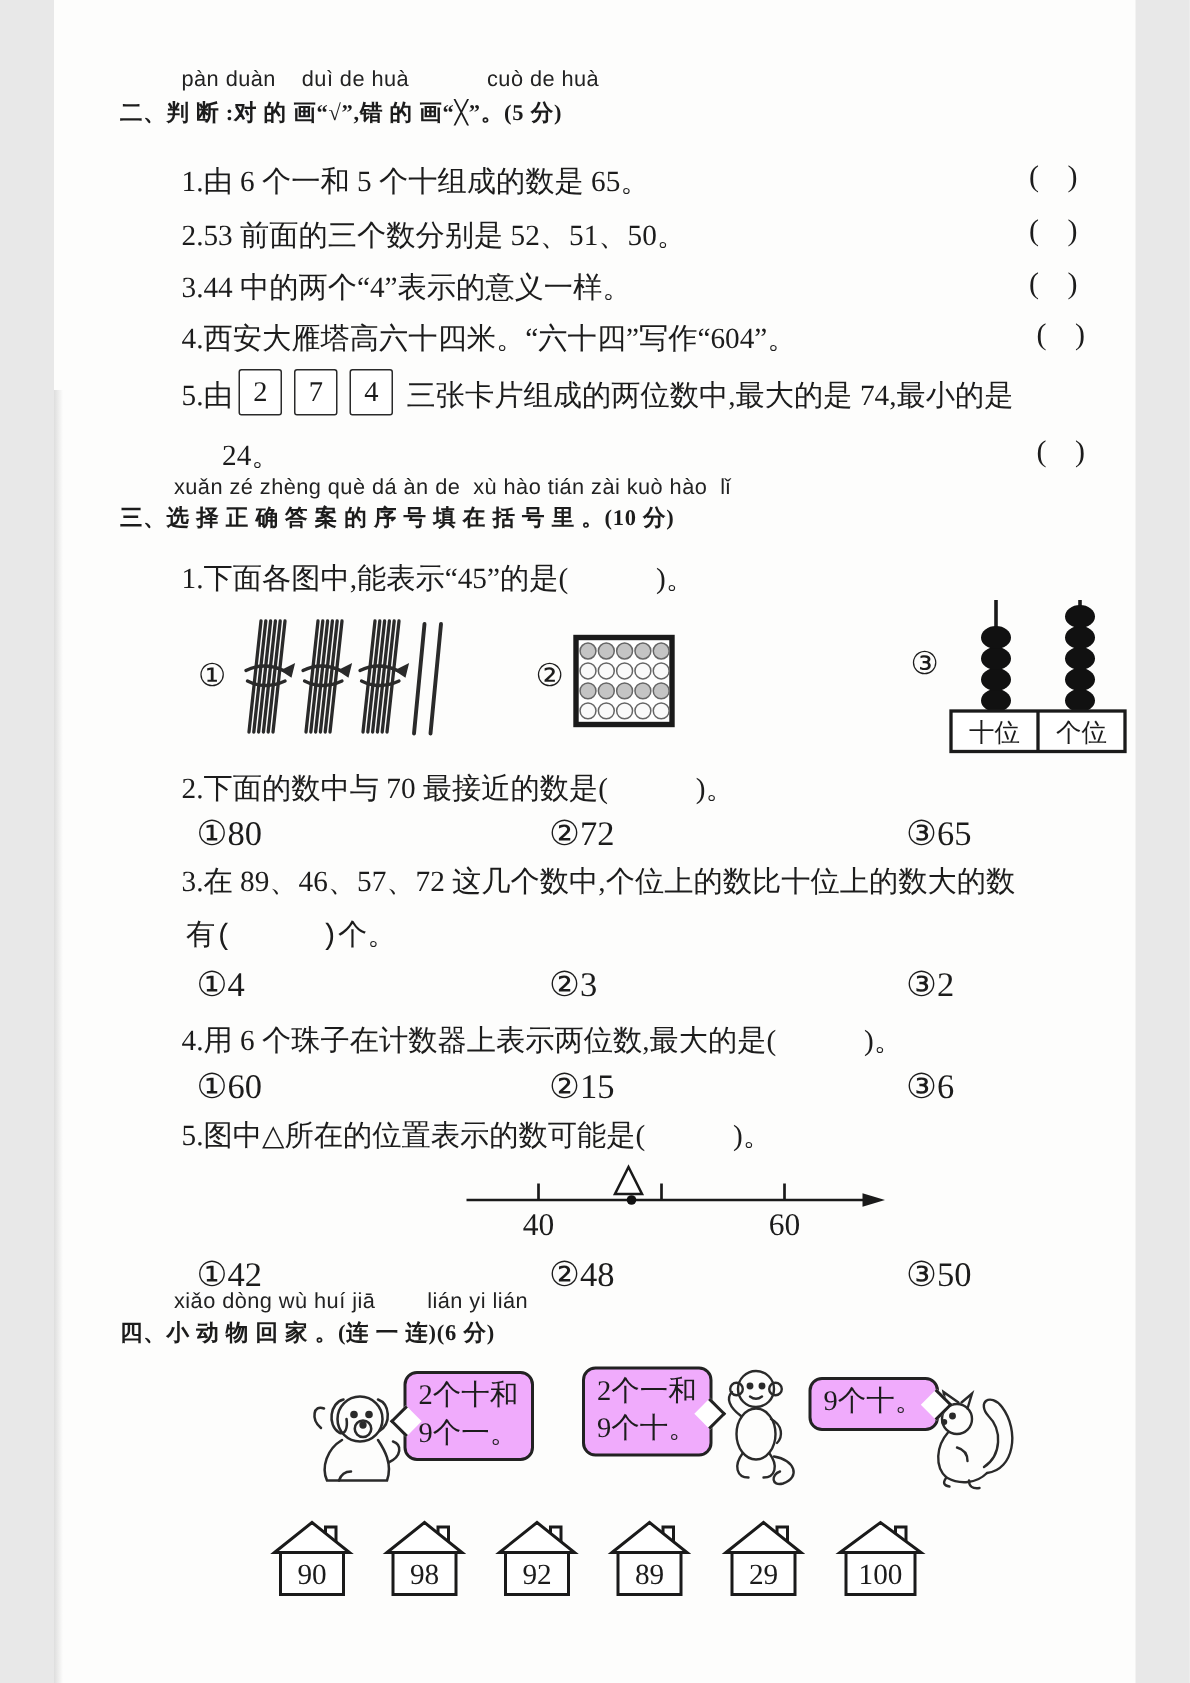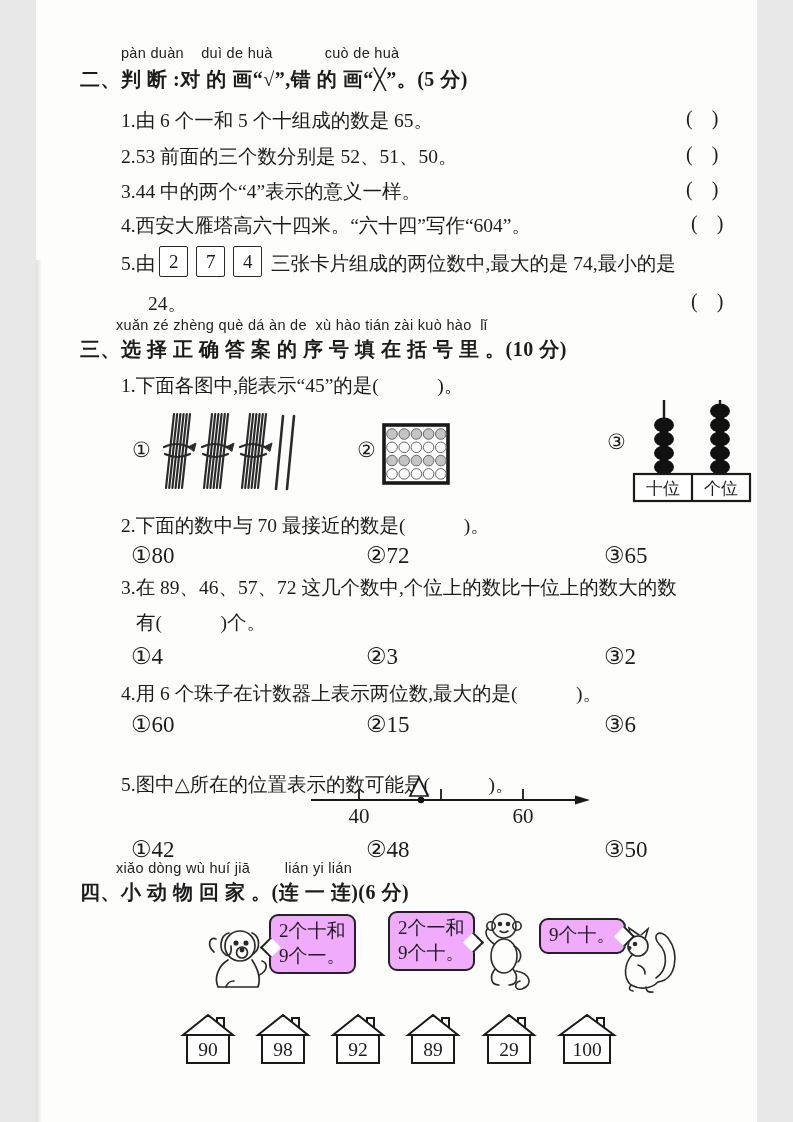--- a/index.html
+++ b/index.html
@@ -5,21 +5,21 @@
   html,body{margin:0;padding:0;background:#e8e8e8;}
   .page{
     position:relative;width:721px;height:1122px;background:#fdfdfc;
     font-family:"Liberation Serif","DejaVu Serif",serif;color:#1c1c1c;
     overflow:hidden;margin:0 auto;
   }
   .scan-edge{position:absolute;left:0;top:260px;width:6px;height:862px;
     background:linear-gradient(to right,#c9c9c9,rgba(201,201,201,0));opacity:.6;}
   .abs{position:absolute;white-space:pre;}
   .pinyin{font-family:"Liberation Sans","DejaVu Sans",sans-serif;font-size:14.5px;color:#222;letter-spacing:.3px;}
-  .heading{font-size:20px;font-weight:600;letter-spacing:.5px;}
+  .heading{font-size:15px;font-weight:600;letter-spacing:.5px;}
   .qtext{font-size:19.5px;}
   .opt{font-size:23px;}
   .brk{font-size:20px;letter-spacing:1px;}
   .circled{font-size:21px;}
   .card{
     display:inline-block;width:27px;height:29px;border:1.6px solid #2a2a2a;border-radius:2px;
     text-align:center;line-height:29px;font-size:19px;margin:0 4px;vertical-align:-7px;background:#fff;
   }
   .itemrow{display:flex;align-items:flex-end;}
   .bubble{
@@ -157,31 +157,31 @@
     <text x="35" y="96" font-size="17" text-anchor="middle">十位</text>
     <text x="93" y="96" font-size="17" text-anchor="middle">个位</text>
   </svg>
 
   <div class="abs qtext" style="left:85px;top:512px;">2.下面的数中与 70 最接近的数是(　　　)。</div>
   <div class="abs opt" style="left:95px;top:542px;">①80</div>
   <div class="abs opt" style="left:330px;top:542px;">②72</div>
   <div class="abs opt" style="left:568px;top:542px;">③65</div>
 
   <div class="abs qtext" style="left:85px;top:574px;">3.在 89、46、57、72 这几个数中,个位上的数比十位上的数大的数</div>
-  <div class="abs qtext" style="left:100px;top:609px;">有(　　　)个。</div>
+  <div class="abs qtext" style="left:88px;top:609px;font-family:Liberation Mono, monospace;">有(　　　)个。</div>
   <div class="abs opt" style="left:95px;top:643px;">①4</div>
   <div class="abs opt" style="left:330px;top:643px;">②3</div>
   <div class="abs opt" style="left:568px;top:643px;">③2</div>
 
   <div class="abs qtext" style="left:85px;top:680px;">4.用 6 个珠子在计数器上表示两位数,最大的是(　　　)。</div>
   <div class="abs opt" style="left:95px;top:711px;">①60</div>
   <div class="abs opt" style="left:330px;top:711px;">②15</div>
   <div class="abs opt" style="left:568px;top:711px;">③6</div>
 
-  <div class="abs qtext" style="left:85px;top:743px;margin-top:28px;">5.图中△所在的位置表示的数可能是(　　　)。</div>
+  <div class="abs qtext" style="left:85px;top:743px;">5.图中△所在的位置表示的数可能是(　　　)。</div>
   <svg class="abs" style="left:262px;top:770px;" width="295" height="60" viewBox="0 0 295 60">
     <line x1="13" y1="30" x2="279" y2="30" stroke="#1a1a1a" stroke-width="1.8"></line>
     <polygon points="292,30 277,25.5 277,34.5" fill="#1a1a1a"></polygon>
     <line x1="61" y1="19" x2="61" y2="30" stroke="#1a1a1a" stroke-width="1.8"></line>
     <line x1="143" y1="19" x2="143" y2="30" stroke="#1a1a1a" stroke-width="1.8"></line>
     <line x1="225" y1="19" x2="225" y2="30" stroke="#1a1a1a" stroke-width="1.8"></line>
     <polygon points="121,8 112,26 130,26" fill="#fff" stroke="#1a1a1a" stroke-width="1.7"></polygon>
     <circle cx="123" cy="30" r="3.2" fill="#111"></circle>
     <text x="61" y="53" font-size="21" text-anchor="middle">40</text>
     <text x="225" y="53" font-size="21" text-anchor="middle">60</text>

